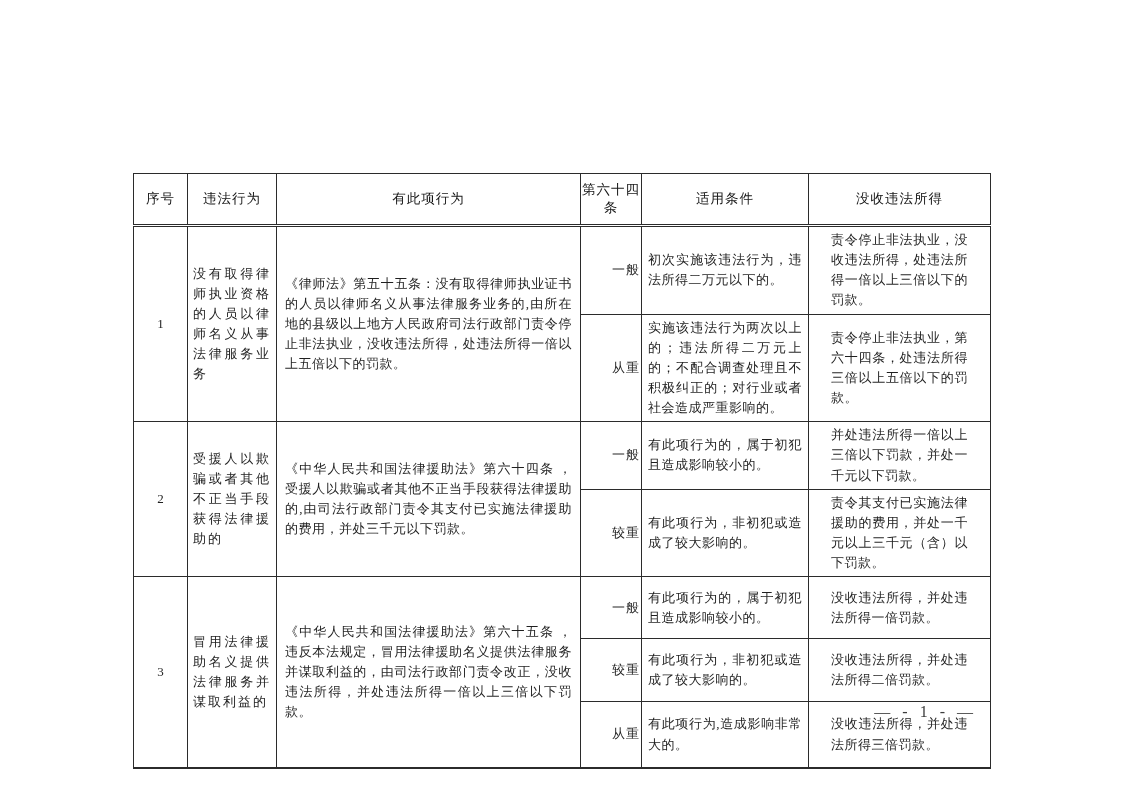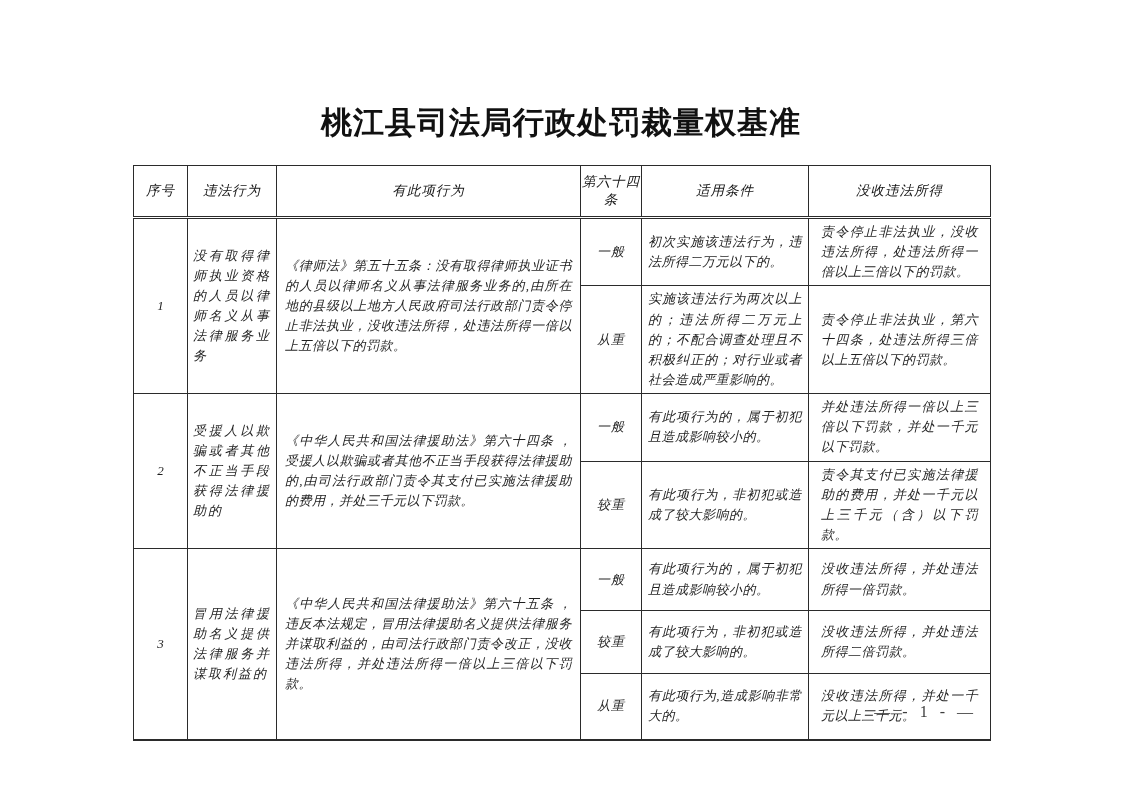--- a/index.html
+++ b/index.html
@@ -17,27 +17,26 @@
     top:102px;left:0;width:100%;
     margin:0;
     text-align:center;
     font-size:31px;
     font-weight:bold;
     letter-spacing:1px;
     color:#111;
   }
   table.rule-table{
     position:absolute;
-    left:133px;top:165px;
+    left:133px;top:173px;
     width:857px;
     border-collapse:collapse;
     table-layout:fixed;
     border:1px solid #2b2b2b;
     border-bottom-width:2px;
-    font-style:italic;
   }
   .rule-table th,
   .rule-table td{
     border:1px solid #2b2b2b;
     vertical-align:middle;
     font-weight:normal;
     word-break:break-all;
   }
   .rule-table thead th{
     height:48px;
@@ -46,58 +45,57 @@
     border-bottom:3px double #2b2b2b;
     letter-spacing:1px;
     color:#161616;
   }
   .rule-table td{
     font-size:13px;
     line-height:1.55;
     color:#1f1f1f;
   }
   td.c-no{ text-align:center; }
-  td.c-level{ text-align:left; letter-spacing:1px;padding-left:16px; }
+  td.c-level{ text-align:right; letter-spacing:1px;padding-left:16px; }
   td.c-vio{
     padding:3px 5px;
     text-align:justify;
     letter-spacing:2px;
   }
   td.c-basis{
     padding:3px 8px;
     text-align:justify;
     letter-spacing:0.5px;
   }
   td.c-cond{
     padding:3px 6px;
     text-align:justify;
     letter-spacing:0.5px;
   }
   td.c-std{
-    padding:3px 12px;
+    padding:3px 22px;
     text-align:justify;
     letter-spacing:0.5px;
     margin-left:40px;
   }
   .page-number{
     position:absolute;
     top:703px;
     right:145px;
     font-size:16px;
     letter-spacing:4px;
     color:#3d3d3d;
     font-family:"Liberation Serif","DejaVu Serif",serif;
   }
 </style>
 </head>
 <body>
 
 <div class="page">
 
-  <h1 class="doc-title">桃江县司法局行政处罚裁量权基准</h1>
 
   <table class="rule-table">
     <colgroup>
       <col style="width:54px">
       <col style="width:89px">
       <col style="width:304px">
       <col style="width:61px">
       <col style="width:167px">
       <col style="width:182px">
     </colgroup>
@@ -150,21 +148,21 @@
         <td class="c-std">没收违法所得，并处违法所得一倍罚款。</td>
       </tr>
       <tr style="height:63px">
         <td class="c-level">较重</td>
         <td class="c-cond">有此项行为，非初犯或造成了较大影响的。</td>
         <td class="c-std">没收违法所得，并处违法所得二倍罚款。</td>
       </tr>
       <tr style="height:66px">
         <td class="c-level">从重</td>
         <td class="c-cond">有此项行为,造成影响非常大的。</td>
-        <td class="c-std">没收违法所得，并处一千元以上三千元。</td>
+        <td class="c-std">没收违法所得，并处违法所得三倍罚款。</td>
       </tr>
 
     </tbody>
   </table>
 
   <div class="page-number">— - 1 - —</div>
 
 </div>
 
 </body></html>

